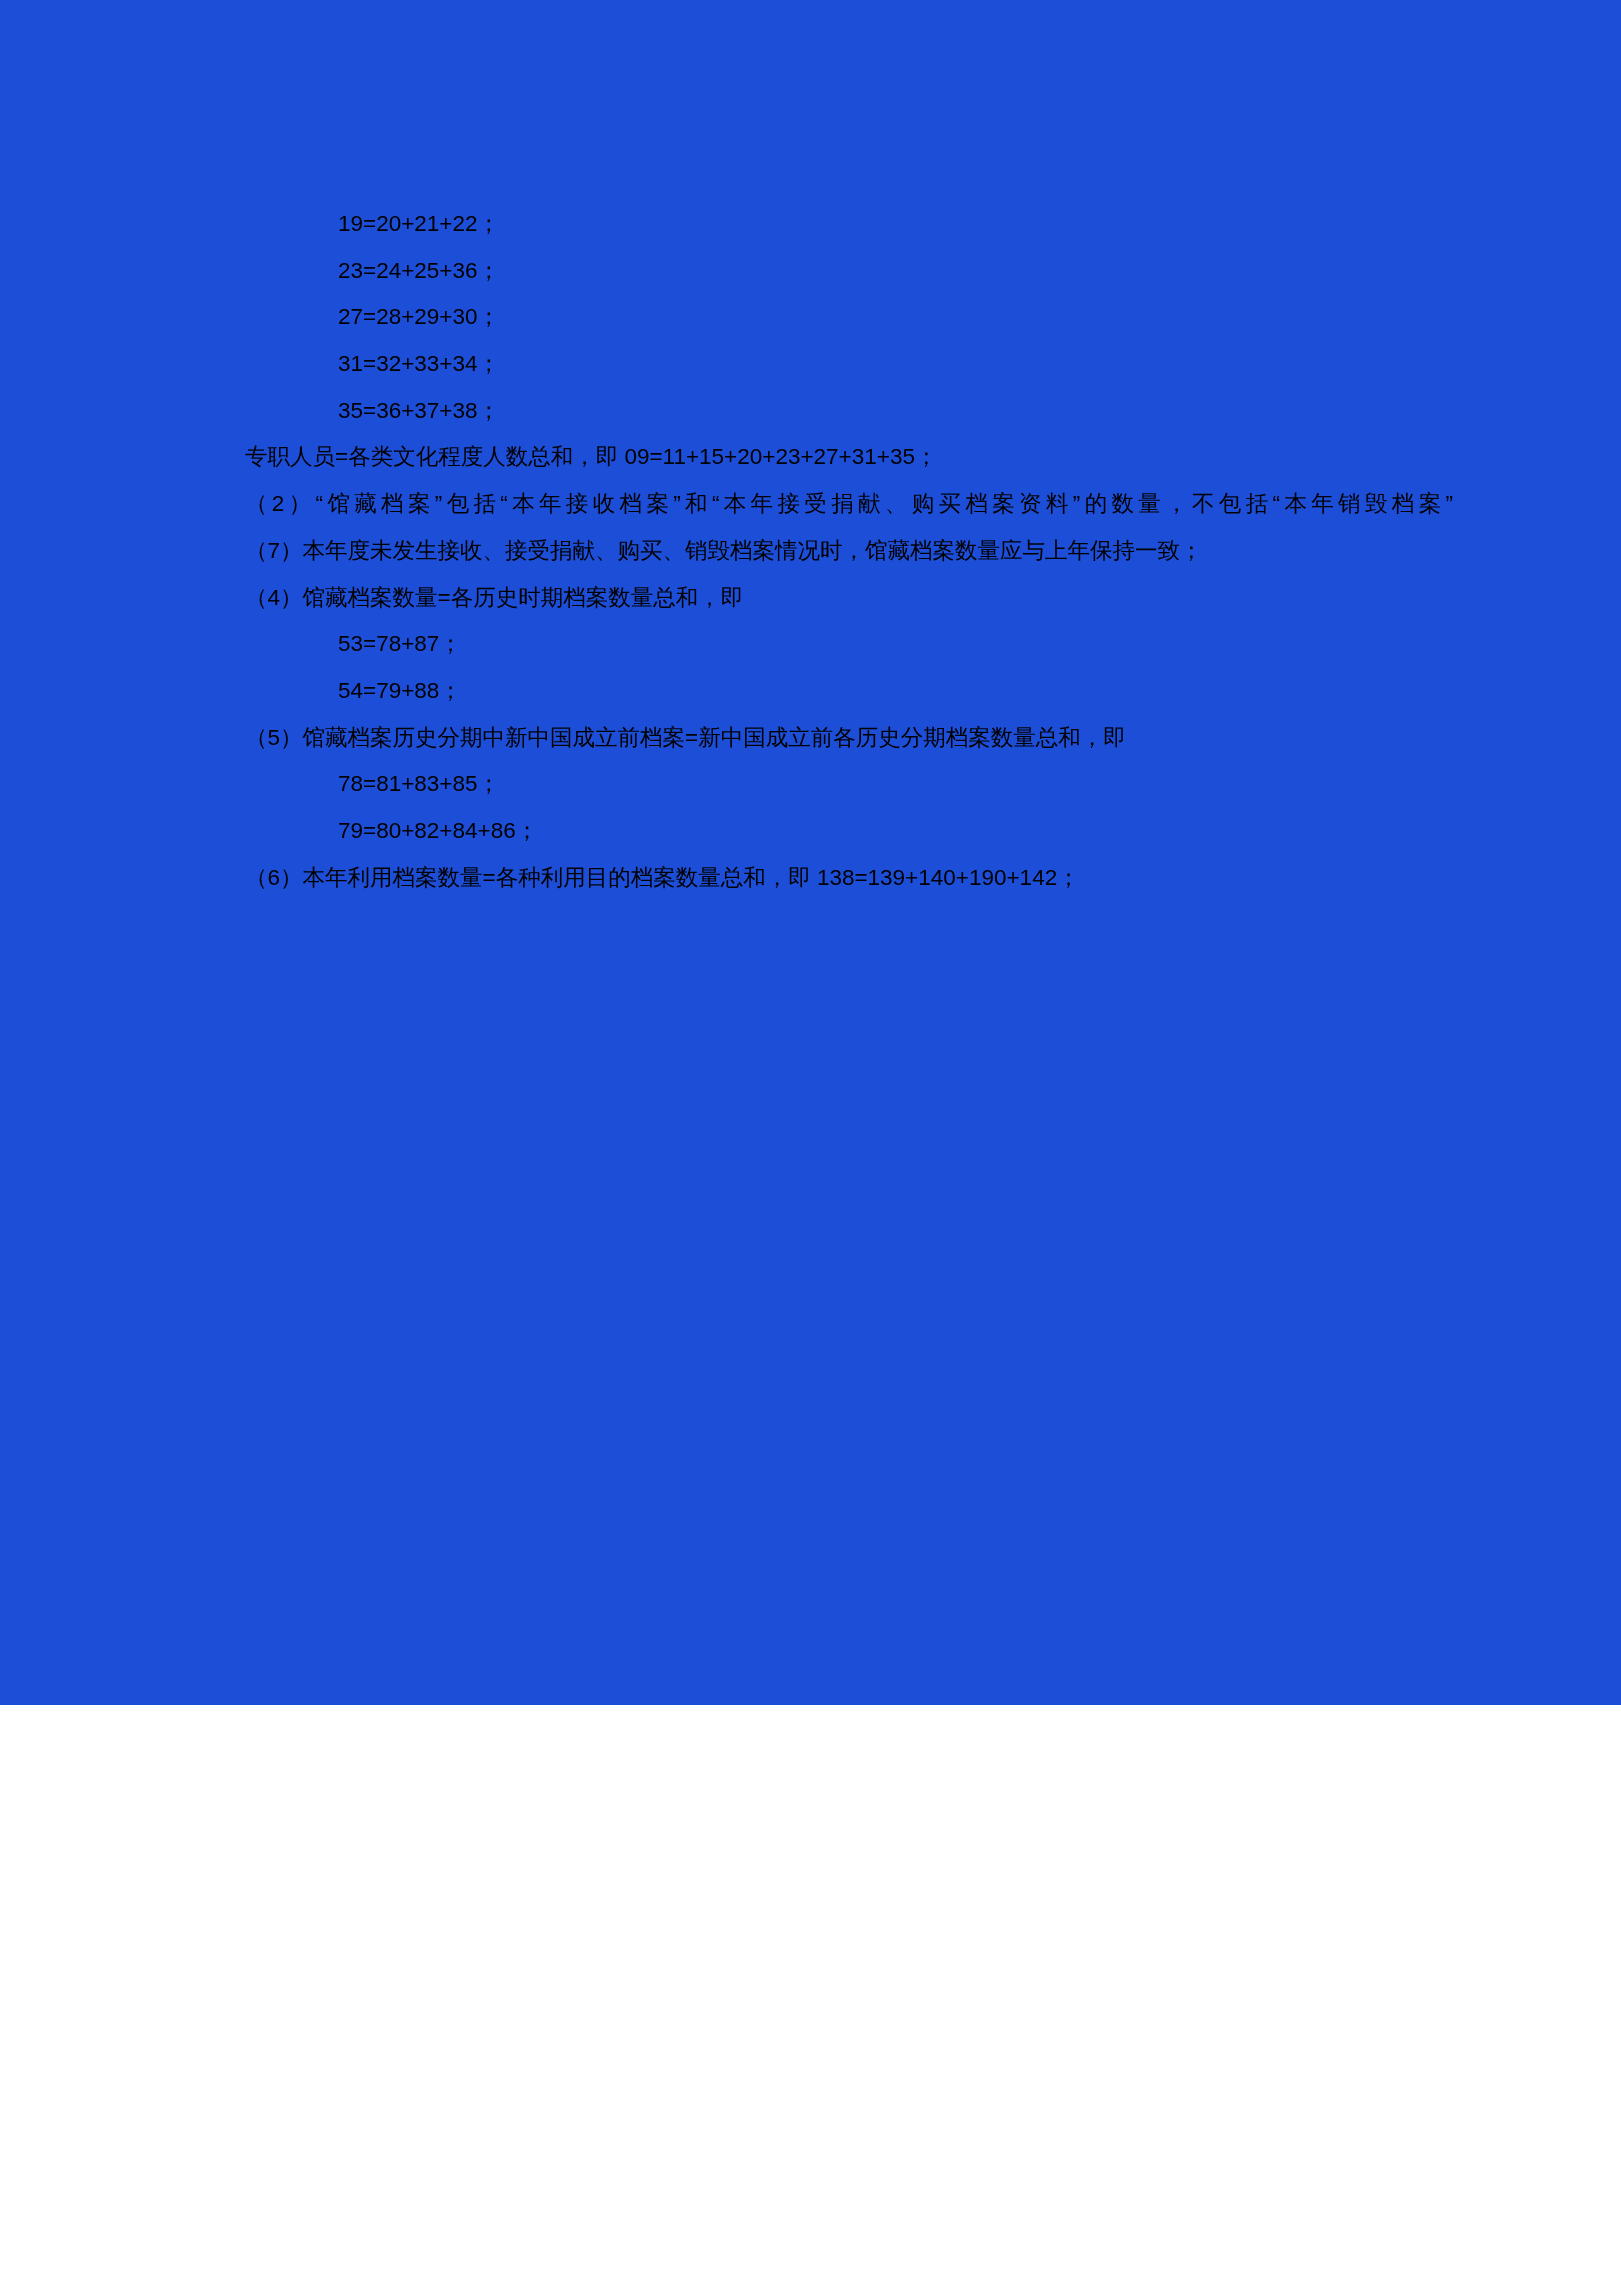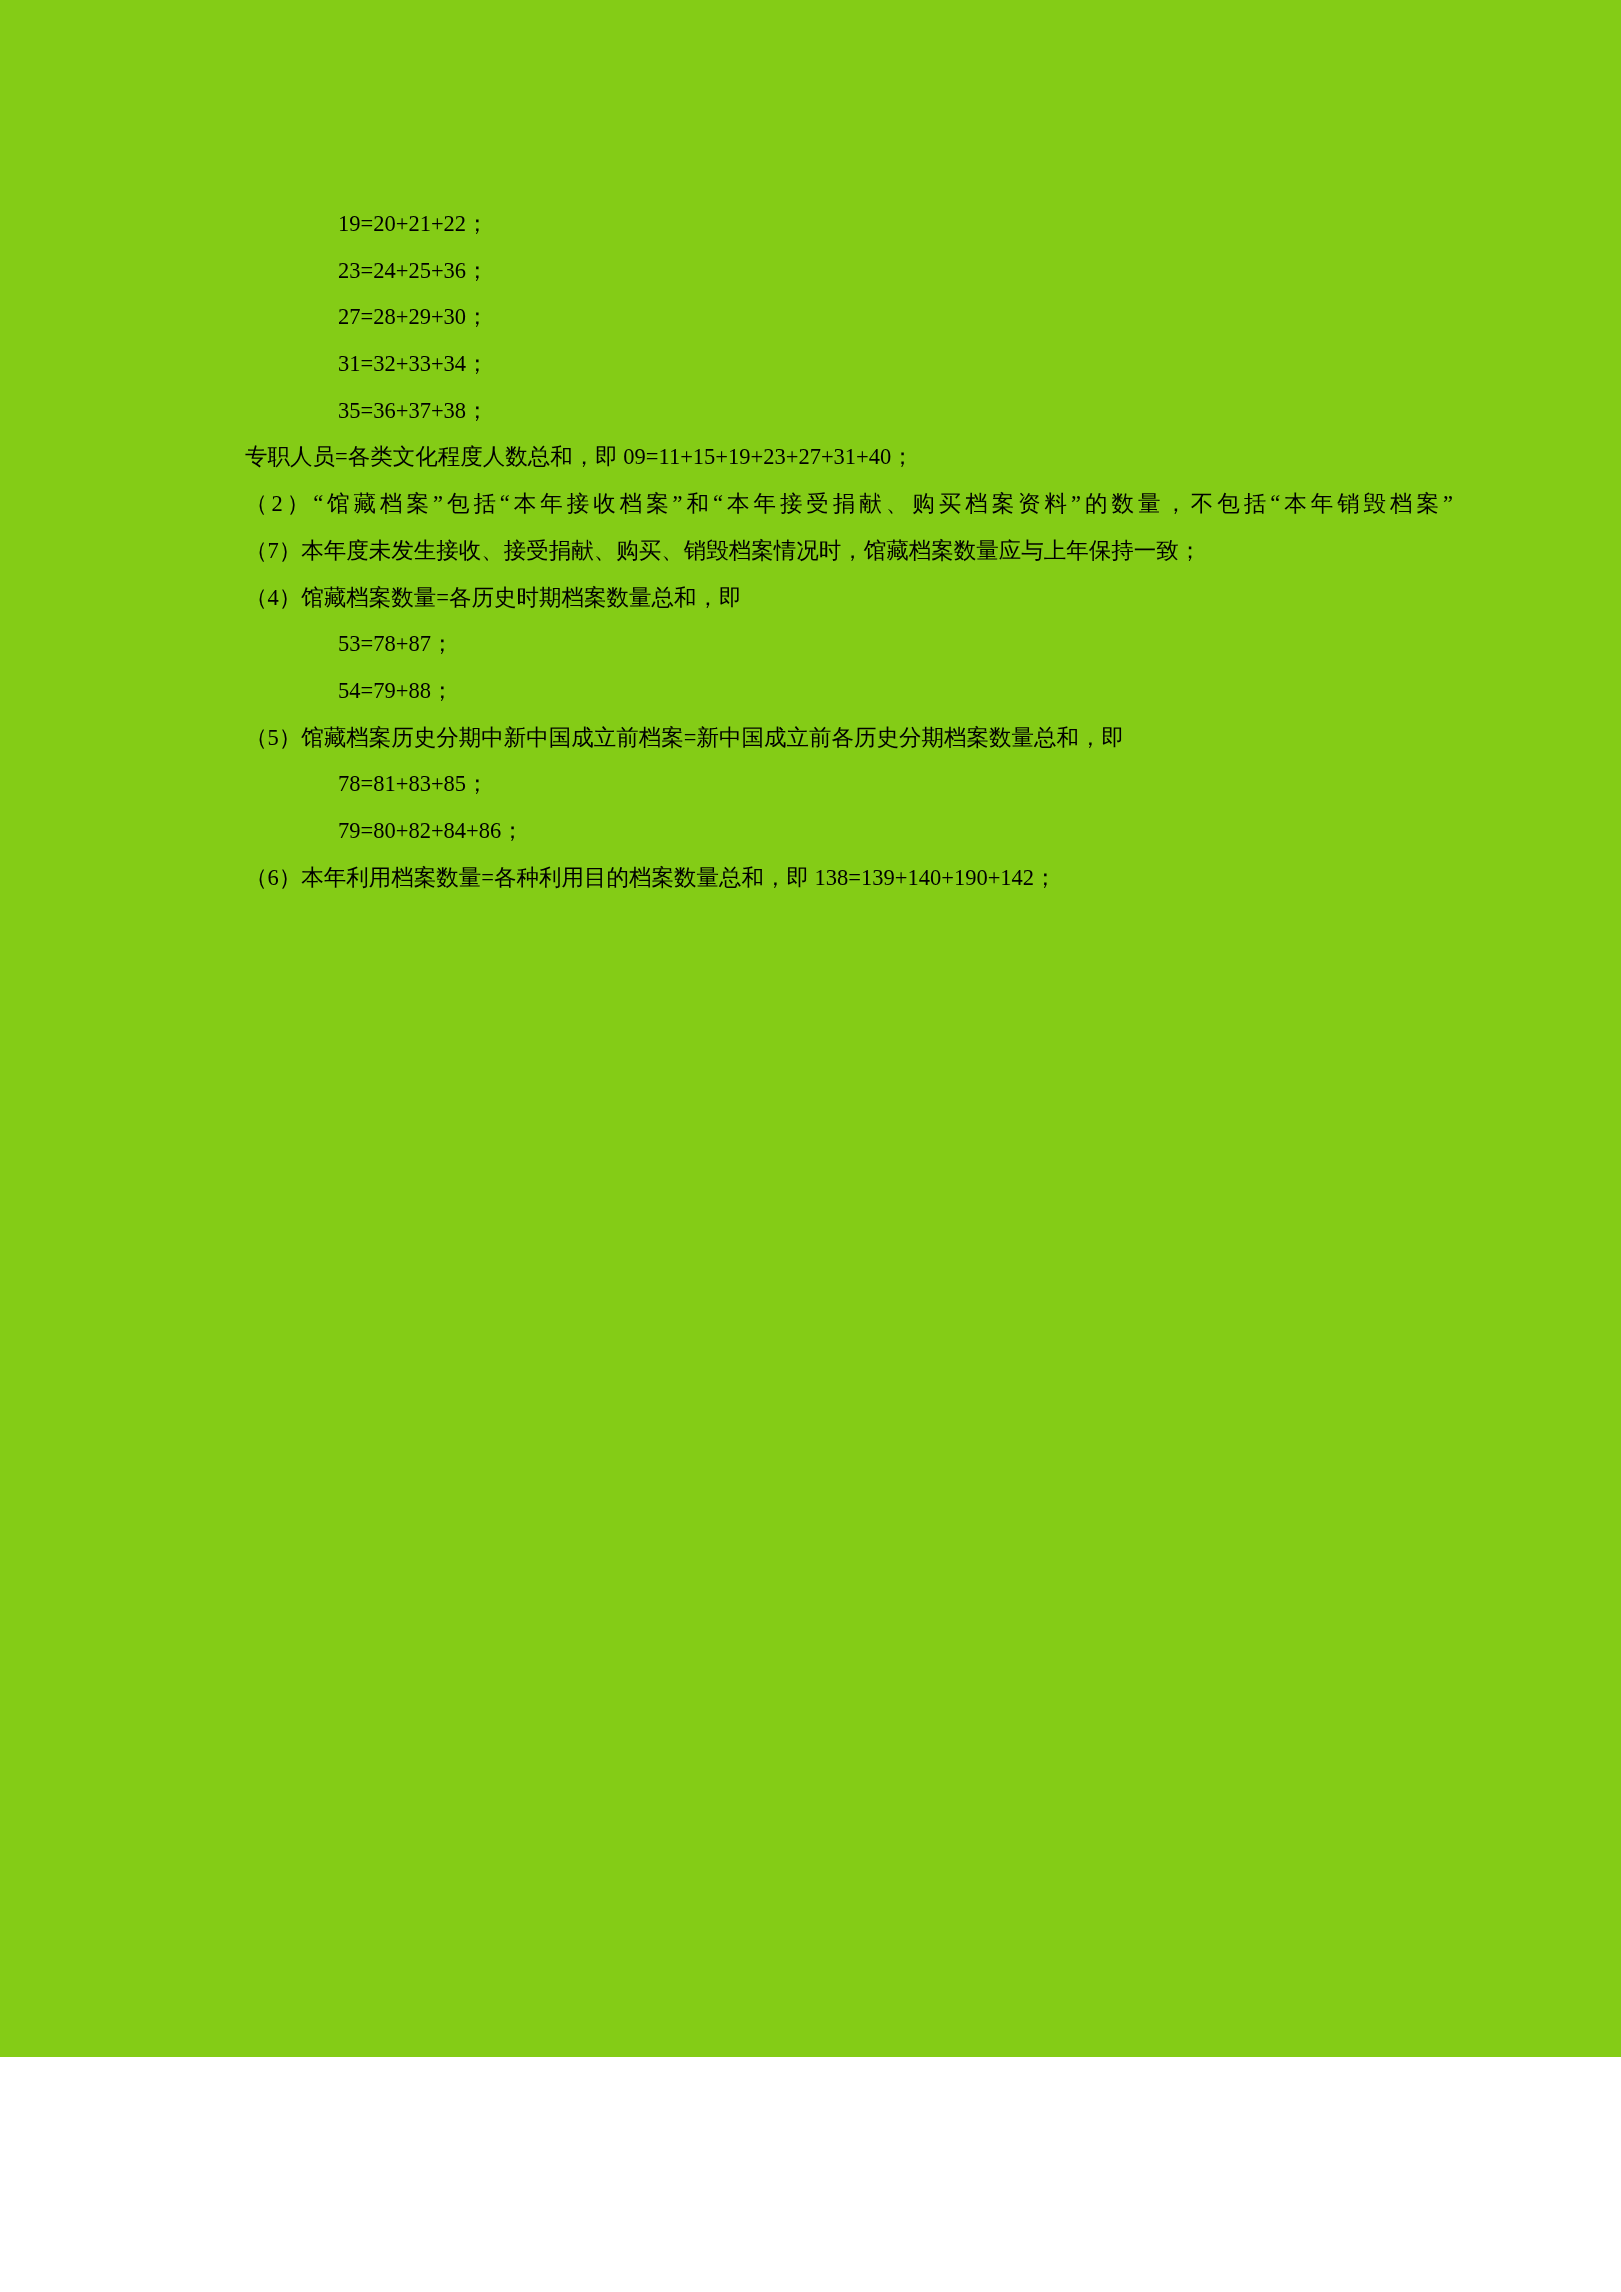--- a/index.html
+++ b/index.html
@@ -3,24 +3,24 @@
 <meta charset="utf-8">
 <style>
   html, body {
     margin: 0;
     padding: 0;
     background: #ffffff;
   }
   .doc-page {
     position: relative;
     width: 1621px;
-    height: 2057px;
-    background: #84cc16;
+    height: 1705px;
+    background: #1d4ed8;
     color: #000000;
-    font-family: Liberation Serif, serif;
+    font-family: Liberation Sans, sans-serif;
     overflow: hidden;
   }
   .doc-content {
     position: absolute;
     left: 245px;
     top: 208px;
     width: 1208px;
     font-size: 22.5px;
     line-height: 31px;
     text-align: justify;
@@ -59,21 +59,21 @@
 <div class="doc-page">
 
   <div class="doc-content">
 
     <p class="formula-line">19=20+21+22；</p>
     <p class="formula-line">23=24+25+36；</p>
     <p class="formula-line">27=28+29+30；</p>
     <p class="formula-line">31=32+33+34；</p>
     <p class="formula-line">35=36+37+38；</p>
 
-    <p class="para">专职人员=各类文化程度人数总和，即 09=11+15+19+23+27+31+40；</p>
+    <p class="para">专职人员=各类文化程度人数总和，即 09=11+15+20+23+27+31+35；</p>
 
     <div class="wrapped-para">
       <div class="line-full">（2）“馆藏档案”包括“本年接收档案”和“本年接受捐献、购买档案资料”的数量，不包括“本年销毁档案”</div>
     </div>
 
     <p class="para">（7）本年度未发生接收、接受捐献、购买、销毁档案情况时，馆藏档案数量应与上年保持一致；</p>
 
     <p class="para">（4）馆藏档案数量=各历史时期档案数量总和，即</p>
 
     <p class="formula-line">53=78+87；</p>

